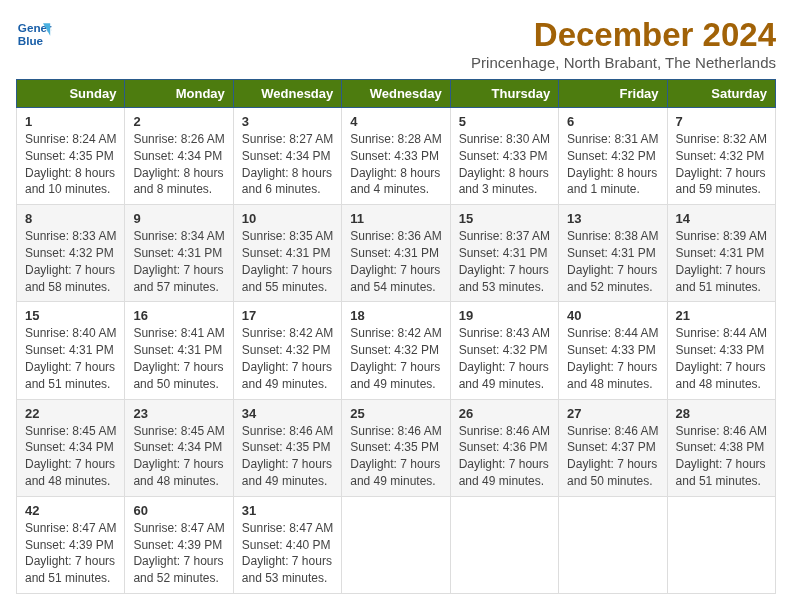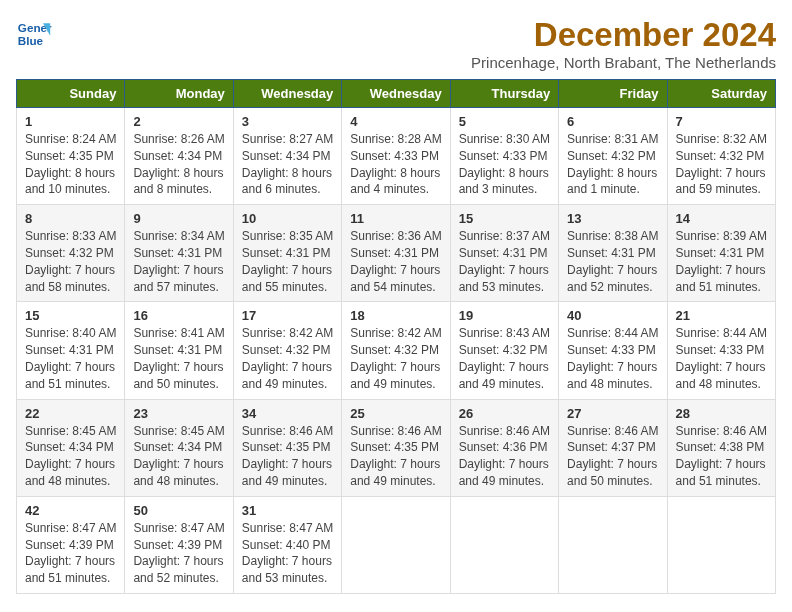--- a/index.html
+++ b/index.html
@@ -228,21 +228,21 @@
           <span class="day-num">28</span>
           <div class="day-info">Sunrise: 8:46 AM<br>Sunset: 4:38 PM<br>Daylight: 7 hours and 51 minutes.</div>
         </td>
       </tr>
       <tr>
         <td>
           <span class="day-num">42</span>
           <div class="day-info">Sunrise: 8:47 AM<br>Sunset: 4:39 PM<br>Daylight: 7 hours and 51 minutes.</div>
         </td>
         <td>
-          <span class="day-num">50</span>
+          <span class="day-num">60</span>
           <div class="day-info">Sunrise: 8:47 AM<br>Sunset: 4:39 PM<br>Daylight: 7 hours and 52 minutes.</div>
         </td>
         <td>
           <span class="day-num">31</span>
           <div class="day-info">Sunrise: 8:47 AM<br>Sunset: 4:40 PM<br>Daylight: 7 hours and 53 minutes.</div>
         </td>
         <td class="empty-cell"></td>
         <td class="empty-cell"></td>
         <td class="empty-cell"></td>
         <td class="empty-cell"></td>

